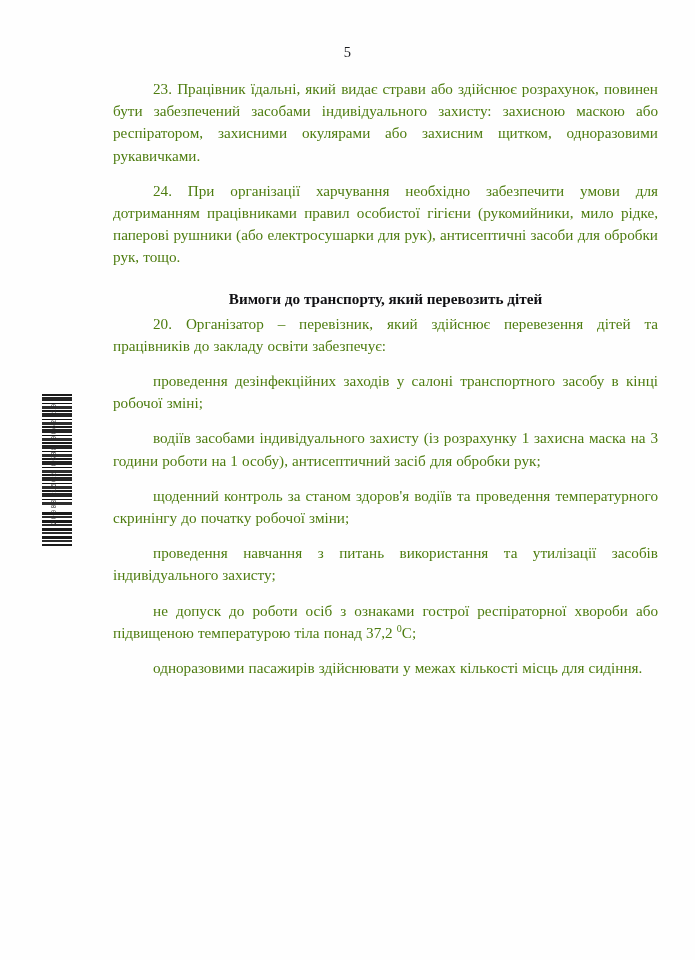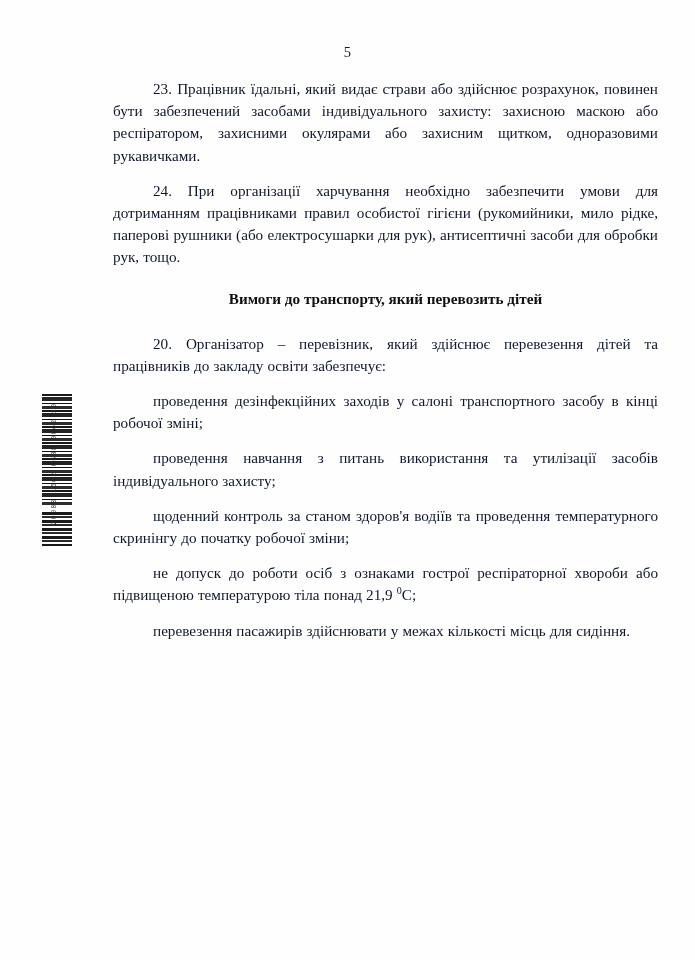--- a/index.html
+++ b/index.html
@@ -32,25 +32,25 @@
     top: 78px;
     width: 545px;
   }
   .para {
     margin: 0 0 13px 0;
     font-size: 15.2px;
     line-height: 22.2px;
     text-align: justify;
     text-indent: 40px;
     text-justify: inter-word;
-    color: #0f172a;
+    color: #4d7c0f;
     word-spacing: 0.3px;
   }
   .heading {
-    margin: 19px 0 24px 0;
+    margin: 19px 0 4px 0;
     font-size: 15.2px;
     line-height: 21px;
     font-weight: bold;
     text-align: center;
     text-indent: 0;
     color: #101013;
   }
   .heading .hline {
     display: block;
   }
@@ -139,21 +139,22 @@
 
     <p class="para">23. Працівник їдальні, який видає страви або здійснює розрахунок, повинен бути забезпечений засобами індивідуального захисту: захисною маскою або респіратором, захисними окулярами або захисним щитком, одноразовими рукавичками.</p>
     <p class="para">24. При організації харчування необхідно забезпечити умови для дотриманням працівниками правил особистої гігієни (рукомийники, мило рідке, паперові рушники (або електросушарки для рук), антисептичні засоби для обробки рук, тощо.</p>
 
     <div class="heading">
       <span class="hline">Вимоги до транспорту, який перевозить дітей</span>
     </div>
 
     <p class="para">20. Організатор – перевізник, який здійснює перевезення дітей та працівників до закладу освіти забезпечує:</p>
     <p class="para">проведення дезінфекційних заходів у салоні транспортного засобу в кінці робочої зміні;</p>
+    <p class="para">водіїв засобами індивідуального захисту (із розрахунку 1 захисна маска на 3 години роботи на 1 особу), антисептичний засіб для обробки рук;</p>
+    <p class="para">щоденний контроль за станом здоров'я водіїв та проведення температурного скринінгу до початку робочої зміни;</p>
     <p class="para">проведення навчання з питань використання та утилізації засобів індивідуального захисту;</p>
-    <p class="para">щоденний контроль за станом здоров'я водіїв та проведення температурного скринінгу до початку робочої зміни;</p>
 
-    <p class="para"><span>не допуск до роботи осіб з ознаками гострої респіраторної хвороби або підвищеною температурою тіла понад 21,9 </span><sup class="deg">0</sup><span>C;</span></p>
+    <p class="para"><span>не допуск до роботи осіб з ознаками гострої респіраторної хвороби або підвищеною температурою тіла понад 37,2 </span><sup class="deg">0</sup><span>C;</span></p>
 
-    <p class="para">перевезення пасажирів здійснювати у межах кількості місць для сидіння.</p>
+    <p class="para">одноразовими пасажирів здійснювати у межах кількості місць для сидіння.</p>
 
   </div>
 </div>
 
 </body></html>

